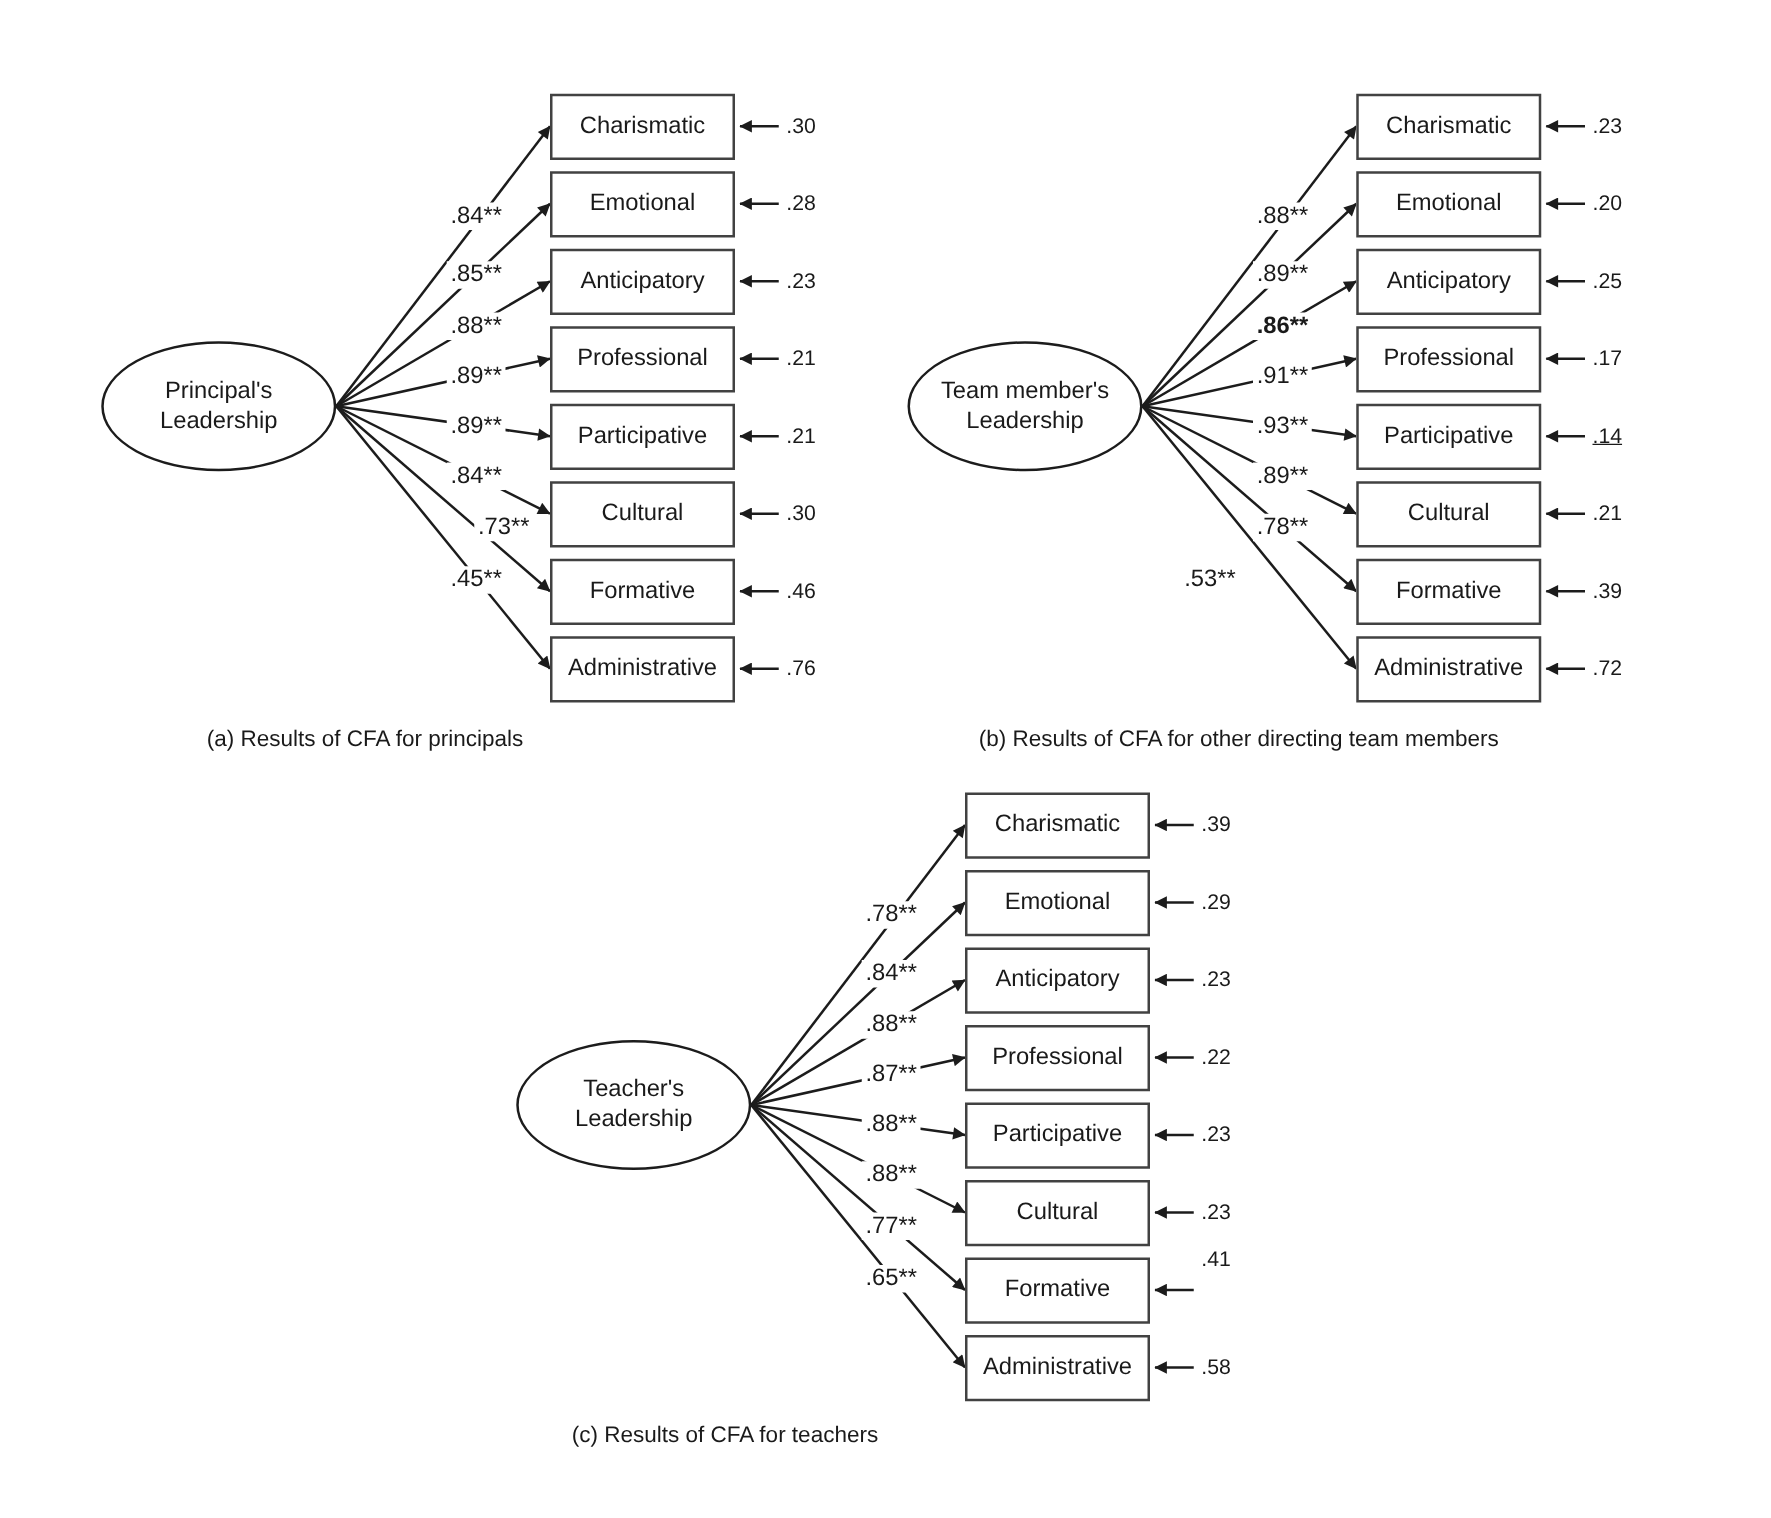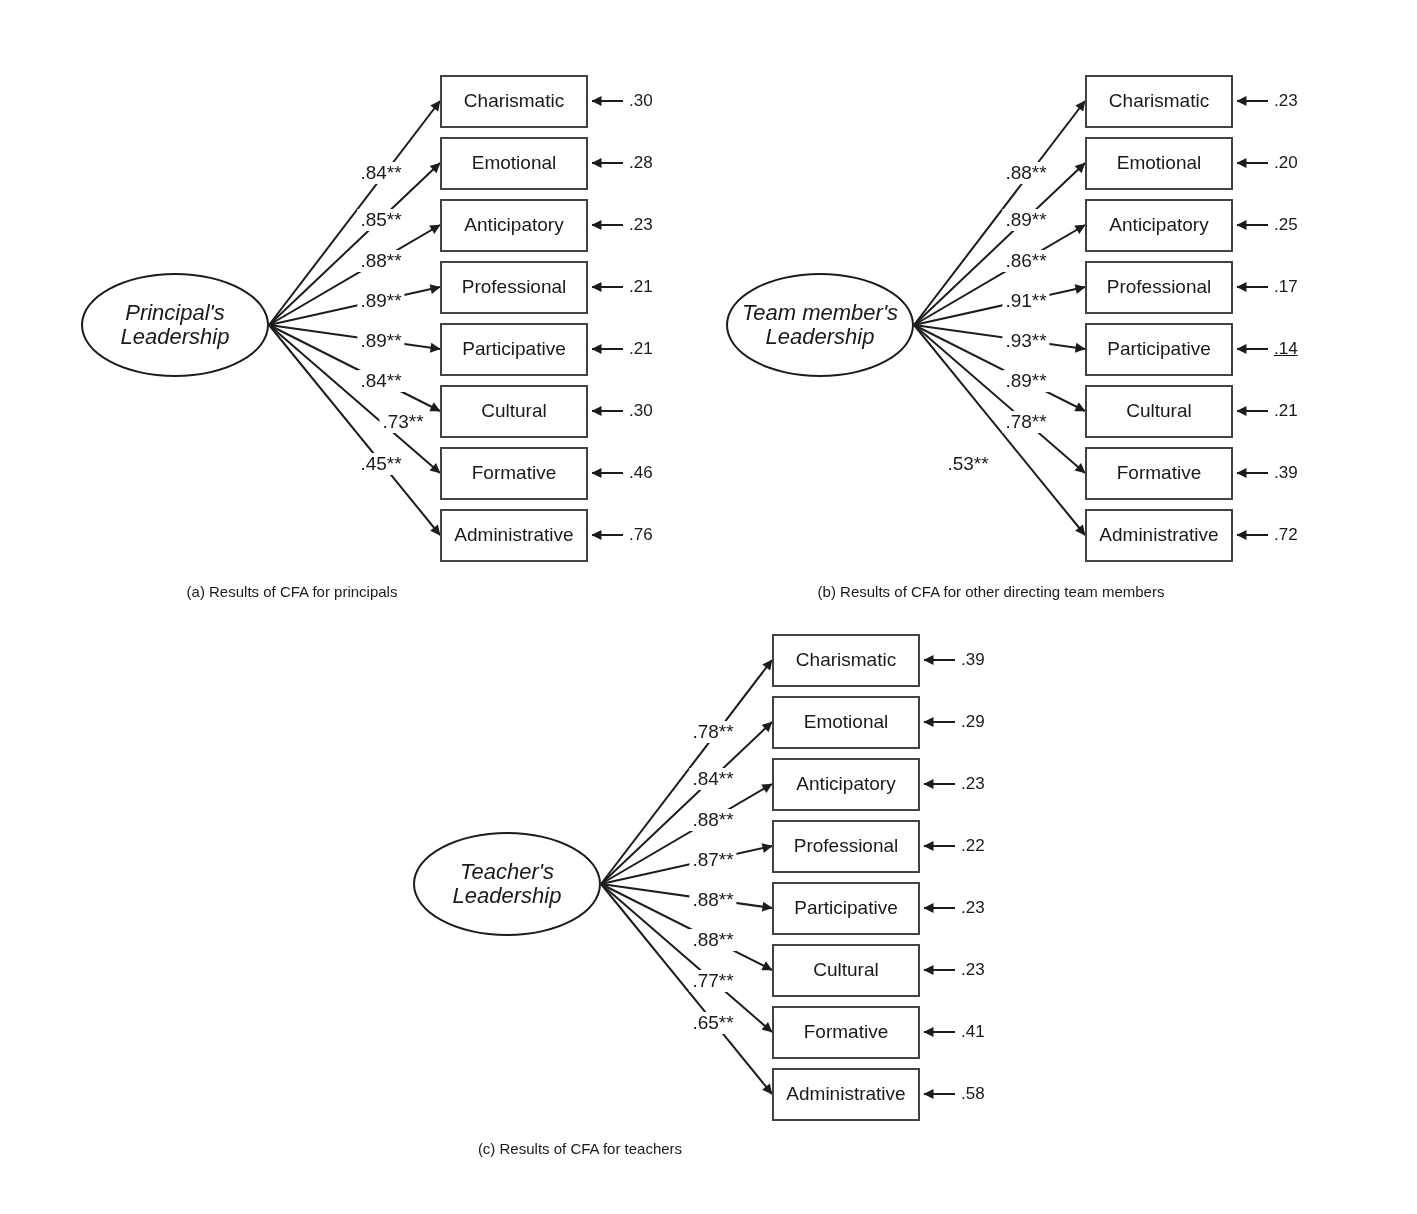--- a/index.html
+++ b/index.html
@@ -27,23 +27,22 @@
     box-sizing: border-box;
     width: 188px; height: 104px;
     border: 2px solid #1c1c1c;
     border-radius: 50%;
     background: #ffffff;
     display: flex;
     flex-direction: column;
     align-items: center;
     justify-content: center;
     text-align: center;
-    font-size: 22px;
+    font-size: 19px;
     line-height: 24px;
-    font-style: italic;
   }
   .box {
     position: absolute;
     box-sizing: border-box;
     width: 148px; height: 53px;
     border: 2.5px solid #424242;
     background: #ffffff;
     display: flex;
     align-items: center;
     justify-content: center;
@@ -60,21 +59,21 @@
   }
   .error-label {
     position: absolute;
     transform: translateY(-50%);
     font-size: 17px;
     white-space: nowrap;
   }
   .caption {
     position: absolute;
     transform: translate(-50%, -50%);
-    font-size: 15px;
+    font-size: 18px;
     white-space: nowrap;
     text-align: center;
   }
 </style>
 </head>
 <body>
 
 <div id="figure">
 
   <svg id="arrow-layer" viewBox="0 0 1417 1214" xmlns="http://www.w3.org/2000/svg">
@@ -195,21 +194,21 @@
       <div class="loading-label" style="left: 1026px; top: 173px;">.88**</div>
       <div class="error-label" style="left: 1274px; top: 101px;">.23</div>
       <div class="box" style="left: 1085px; top: 136.5px;">
         <div class="">Emotional</div>
       </div>
       <div class="loading-label" style="left: 1026px; top: 220px;">.89**</div>
       <div class="error-label" style="left: 1274px; top: 163px;">.20</div>
       <div class="box" style="left: 1085px; top: 198.5px;">
         <div class="">Anticipatory</div>
       </div>
-      <div class="loading-label" style="left: 1026px; top: 261px;">.86**</div>
+      <div class="loading-label" style="left: 1026px; top: 261px; font-weight: bold;">.86**</div>
       <div class="error-label" style="left: 1274px; top: 225px;">.25</div>
       <div class="box" style="left: 1085px; top: 260.5px;">
         <div class="">Professional</div>
       </div>
       <div class="loading-label" style="left: 1026px; top: 301px;">.91**</div>
       <div class="error-label" style="left: 1274px; top: 287px;">.17</div>
       <div class="box" style="left: 1085px; top: 322.5px;">
         <div class="">Participative</div>
       </div>
       <div class="loading-label" style="left: 1026px; top: 341px;">.93**</div>
@@ -264,21 +263,21 @@
       <div class="error-label" style="left: 961px; top: 908px;">.23</div>
       <div class="box" style="left: 772px; top: 943.5px;">
         <div class="">Cultural</div>
       </div>
       <div class="loading-label" style="left: 713px; top: 940px;">.88**</div>
       <div class="error-label" style="left: 961px; top: 970px;">.23</div>
       <div class="box" style="left: 772px; top: 1005.5px;">
         <div class="">Formative</div>
       </div>
       <div class="loading-label" style="left: 713px; top: 981px;">.77**</div>
-      <div class="error-label" style="left: 961px; top: 1032px;">.41</div>
+      <div class="error-label" style="left: 961px; top: 1008px;">.41</div>
       <div class="box" style="left: 772px; top: 1067.5px;">
         <div class="">Administrative</div>
       </div>
       <div class="loading-label" style="left: 713px; top: 1023px;">.65**</div>
       <div class="error-label" style="left: 961px; top: 1094px; text-align: right;">.58</div>
     </section>
 
 </div>
 
 </body></html>

